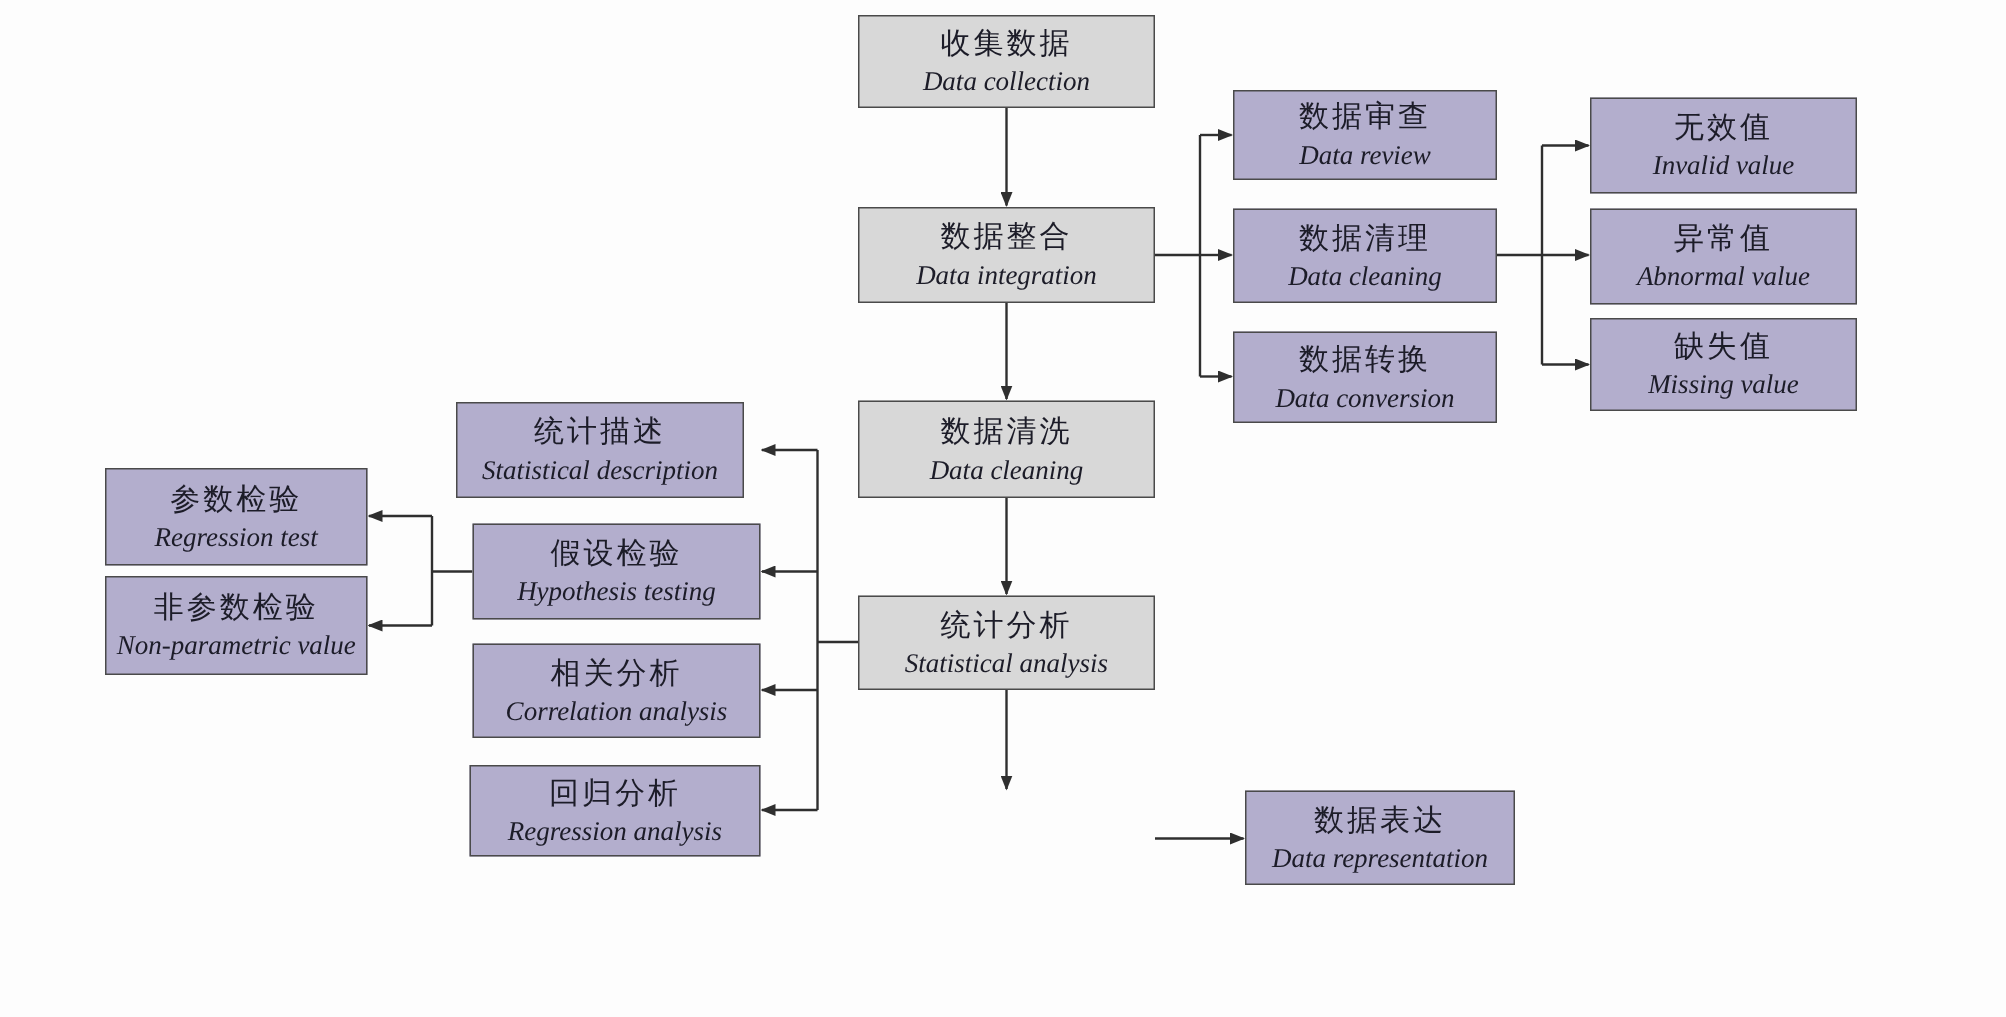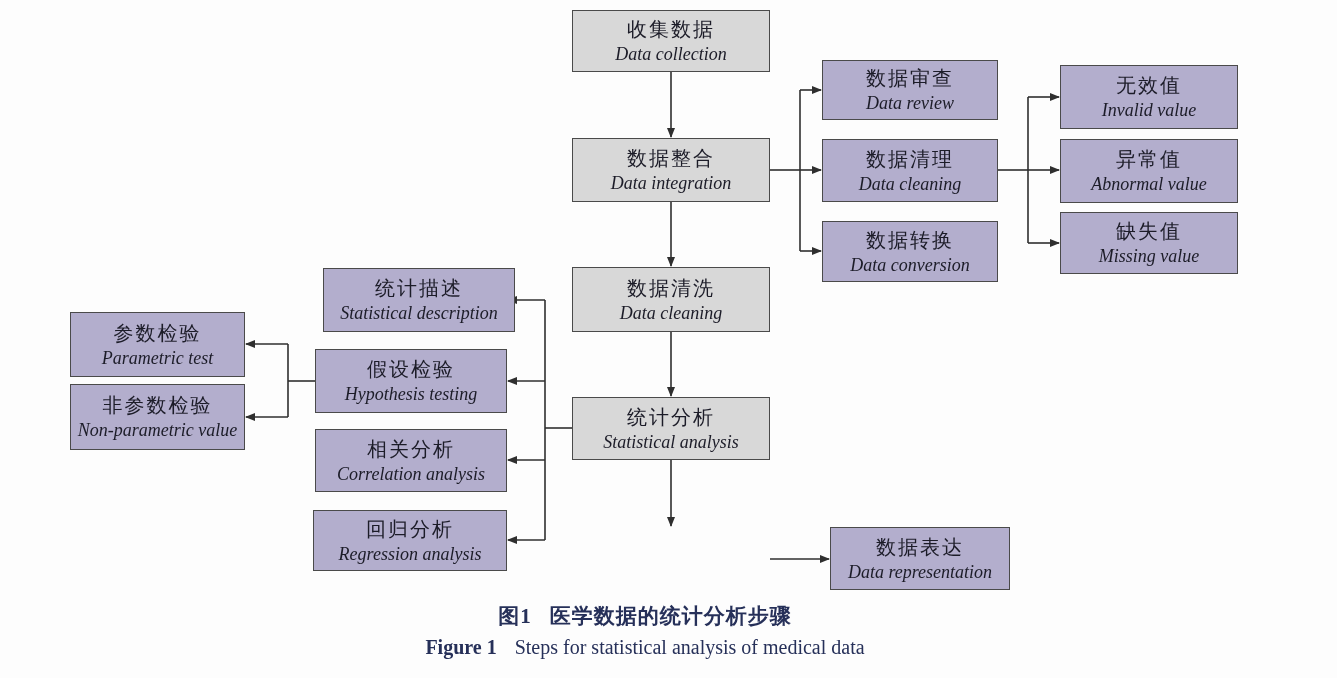--- a/index.html
+++ b/index.html
@@ -153,53 +153,45 @@
   </div>
   <div class="node purple" style="left:1060px;top:139px;width:178px;height:64px">
     <div class="zh">异常值</div>
     <div class="en">Abnormal value</div>
   </div>
   <div class="node purple" style="left:1060px;top:212px;width:178px;height:62px">
     <div class="zh">缺失值</div>
     <div class="en">Missing value</div>
   </div>
 
-  <div class="node purple" style="left:323px;top:268px;width:192px;height:64px">
+  <div class="node purple" style="left:304px;top:268px;width:192px;height:64px">
     <div class="zh">统计描述</div>
     <div class="en">Statistical description</div>
   </div>
   <div class="node purple" style="left:315px;top:349px;width:192px;height:64px">
     <div class="zh">假设检验</div>
     <div class="en">Hypothesis testing</div>
   </div>
   <div class="node purple" style="left:315px;top:429px;width:192px;height:63px">
     <div class="zh">相关分析</div>
     <div class="en">Correlation analysis</div>
   </div>
   <div class="node purple" style="left:313px;top:510px;width:194px;height:61px">
     <div class="zh">回归分析</div>
     <div class="en">Regression analysis</div>
   </div>
 
   <div class="node purple" style="left:70px;top:312px;width:175px;height:65px">
     <div class="zh">参数检验</div>
-    <div class="en">Parametric test</div>
+    <div class="en">Regression test</div>
   </div>
   <div class="node purple" style="left:70px;top:384px;width:175px;height:66px">
     <div class="zh">非参数检验</div>
     <div class="en">Non-parametric value</div>
   </div>
 
   <div class="node purple" style="left:830px;top:527px;width:180px;height:63px">
     <div class="zh">数据表达</div>
     <div class="en">Data representation</div>
   </div>
 
-  <div class="caption">
-    <div class="caption-zh">
-      <span class="cap-label">图1</span><span>医学数据的统计分析步骤</span>
-    </div>
-    <div class="caption-en">
-      <span class="cap-label">Figure 1</span><span>Steps for statistical analysis of medical data</span>
-    </div>
-  </div>
 
 </div>
 
 </body></html>

